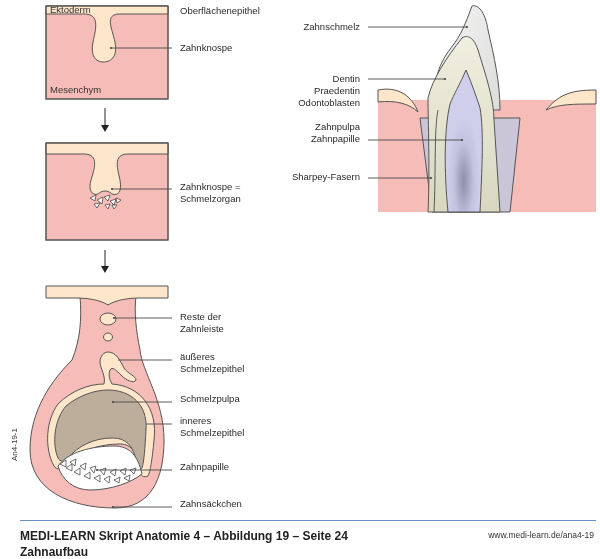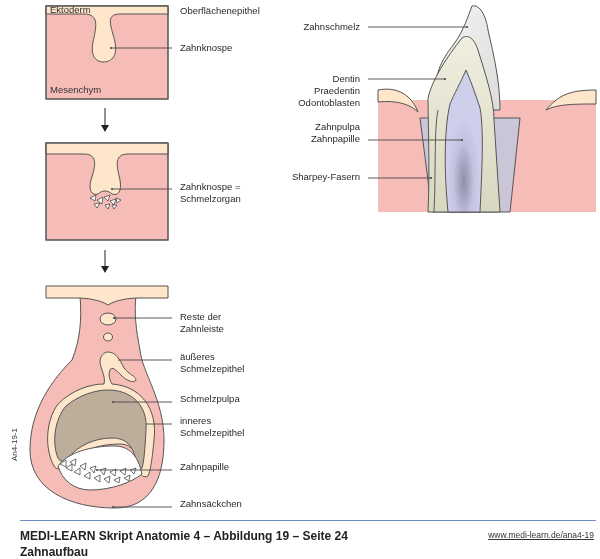--- a/index.html
+++ b/index.html
@@ -8,21 +8,21 @@
   svg.fig { position:absolute; left:0; top:0; }
   .lbl { font-family:"Liberation Sans", sans-serif; font-size:9.5px; fill:#2a2a2a; }
   .lbl-r { text-anchor:end; }
   .lbl-in { font-family:"Liberation Sans", sans-serif; font-size:9.5px; fill:#333; }
   .leader { stroke:#4a4a4a; stroke-width:0.9; fill:none; }
   .dot { fill:#4a4a4a; }
   .outline { stroke:#555; stroke-width:1; }
   .footer-rule { position:absolute; left:20px; top:520px; width:576px; height:0; border-top:1.5px solid #6b8fbf; }
   .footer-title { position:absolute; left:20px; top:529px; font-size:12px; font-weight:bold; color:#222; }
   .footer-sub { position:absolute; left:20px; top:545px; font-size:12px; font-weight:bold; color:#222; }
-  .footer-url { position:absolute; right:6px; top:530px; font-size:8.5px; color:#333;text-decoration:underline; }
+  .footer-url { position:absolute; right:6px; top:530px; font-size:8.5px; color:#333; }
   .side-code { position:absolute; left:-6px; top:440px; font-size:8px; color:#333;
                transform:rotate(-90deg); transform-origin:center; width:40px; text-align:center; }
 </style>
 </head>
 <body>
 
 <svg class="fig" width="600" height="559" viewBox="0 0 600 559">
   <defs>
     <radialGradient id="pulpGrad" cx="0.5" cy="0.78" r="0.45">
       <stop offset="0" stop-color="#8f8ea8"></stop>

